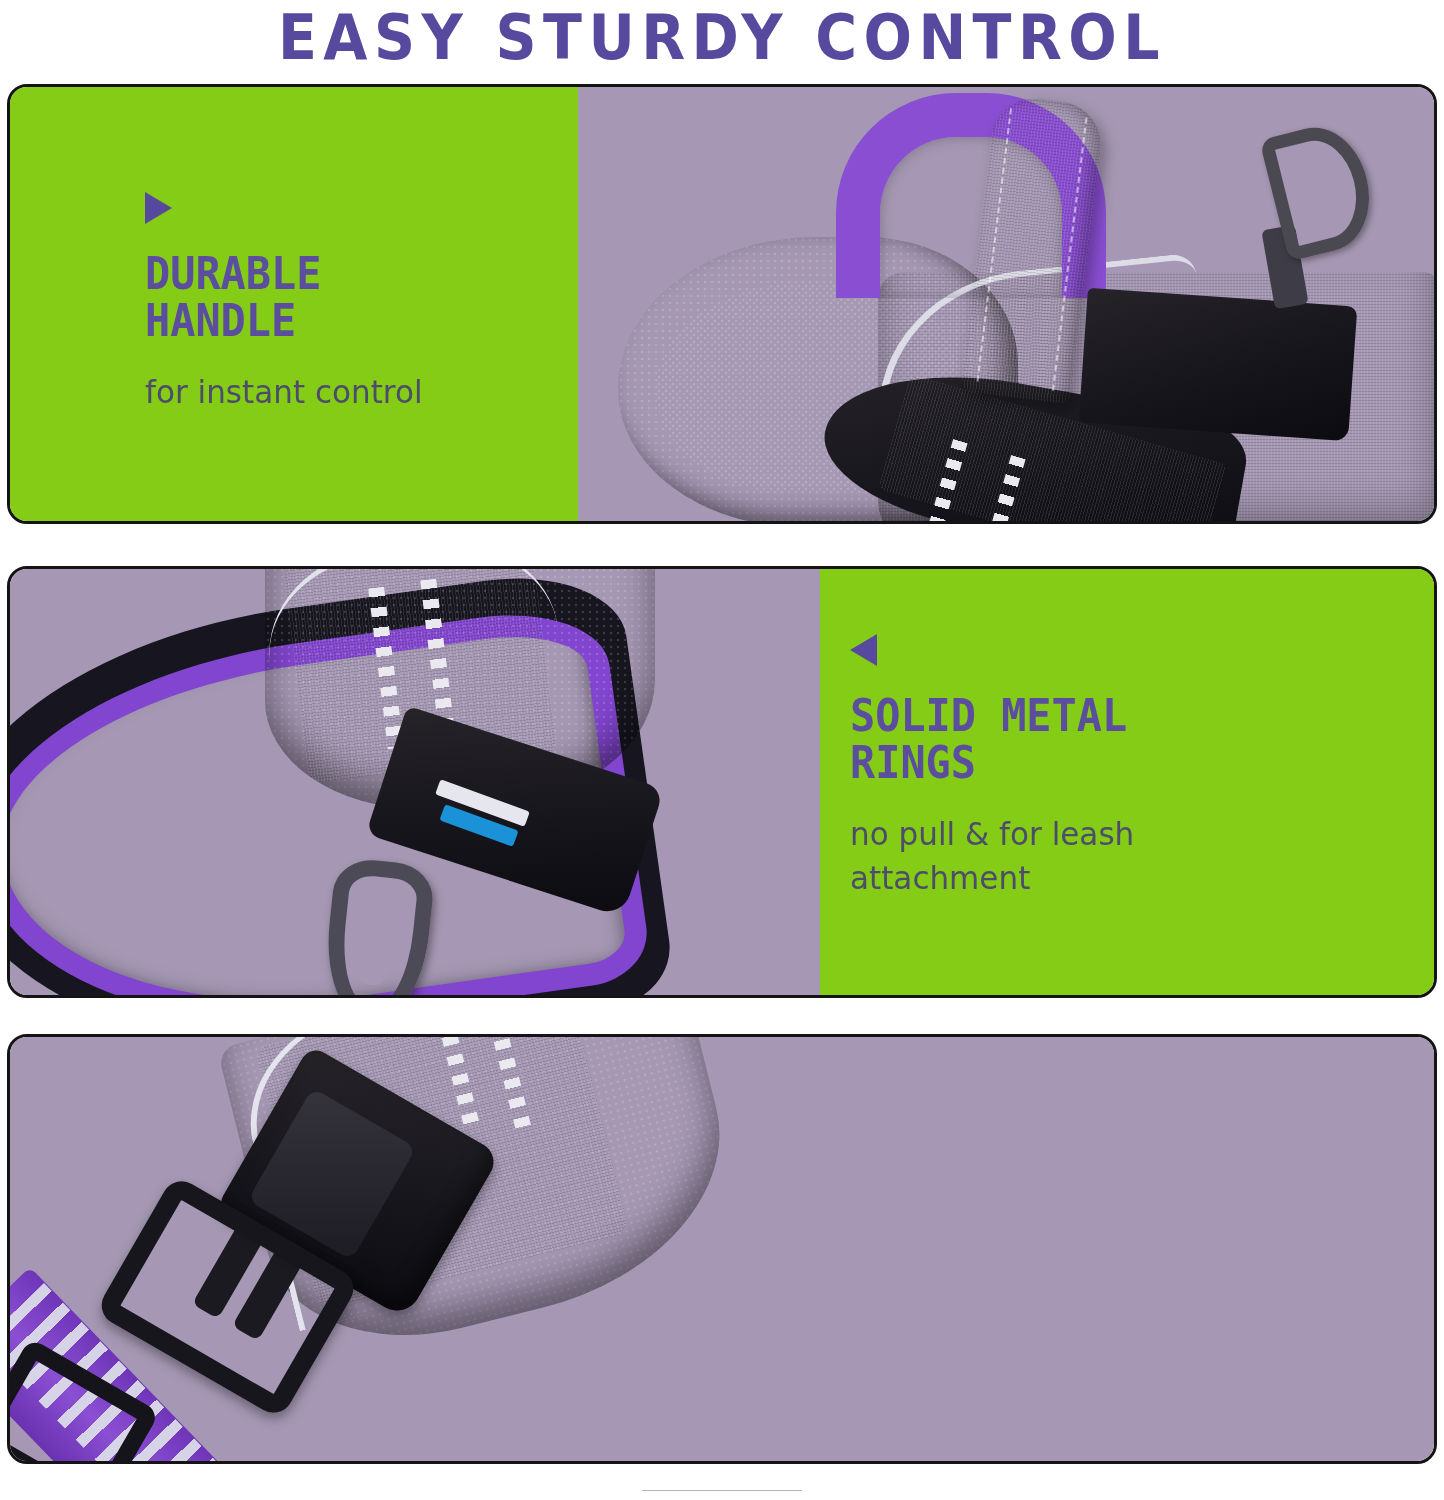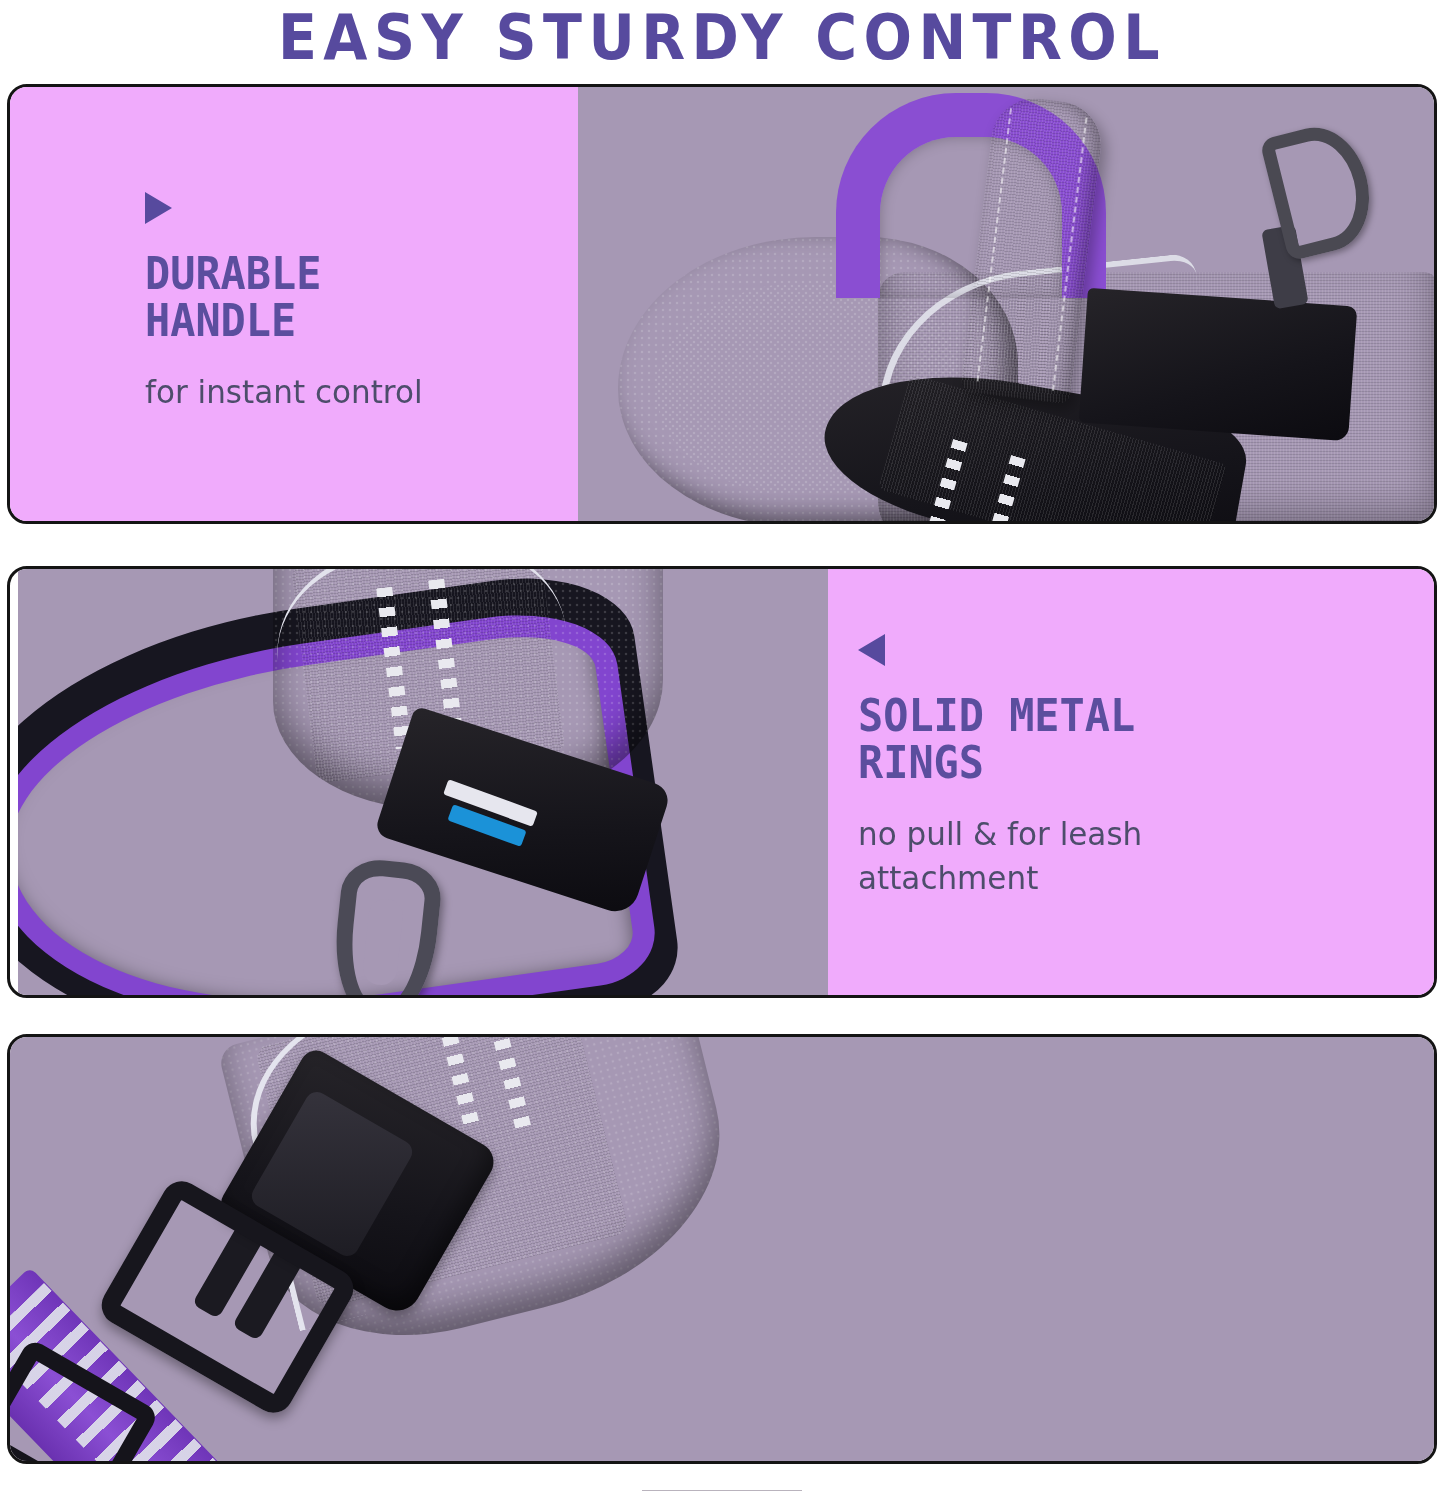--- a/index.html
+++ b/index.html
@@ -27,24 +27,24 @@
   
   .panel {
     position:absolute;
     border:3px solid #141414;
     border-radius:20px;
     background:#ffffff;
     overflow:hidden;
     display:flex;
   }
   #panel-1 { left:7px;  top:84px;   width:1430px; height:440px; }
-  #panel-2 { left:7px;  top:566px;  width:1430px; height:432px;padding-left:8px; }
+  #panel-2 { left:7px;  top:566px;  width:1430px; height:432px; }
   #panel-3 { left:7px;  top:1034px; width:1430px; height:430px; }
 
-  .text-side  { position:relative; background:#f0abfc; flex:0 0 auto; }
+  .text-side  { position:relative; background:#84cc16; flex:0 0 auto; }
   .photo-side { position:relative; background:#a698b4; flex:1 1 auto; overflow:hidden; }
 
   #panel-1 .text-side  { width:568px; }
   #panel-2 .photo-side { flex:0 0 810px; order:0; }
   #panel-2 .text-side  { flex:1 1 auto; order:1; }
   #panel-3 .text-side  { width:560px; }
 
   .text-block { position:absolute; }
   #p1-text { left:135px; top:105px; }
   #p2-text { left:30px;  top:65px; }

